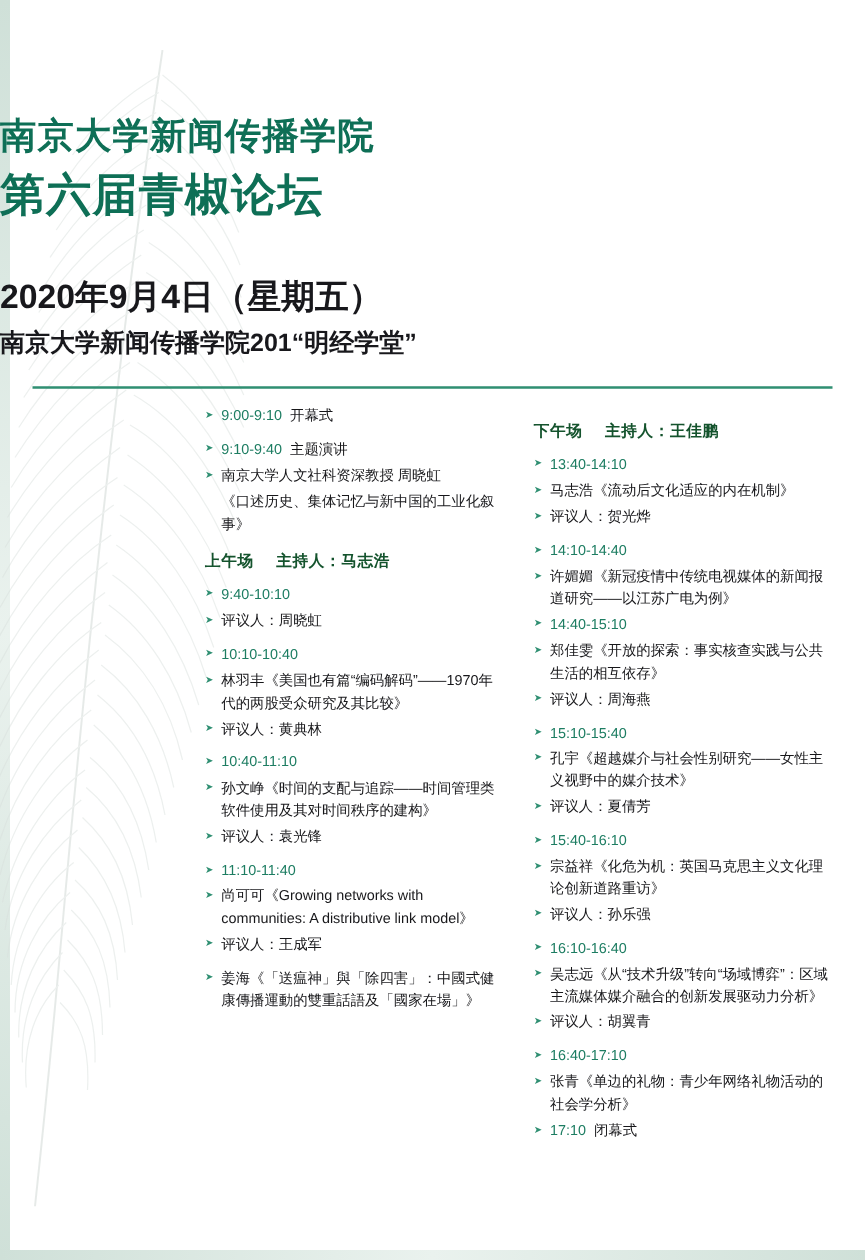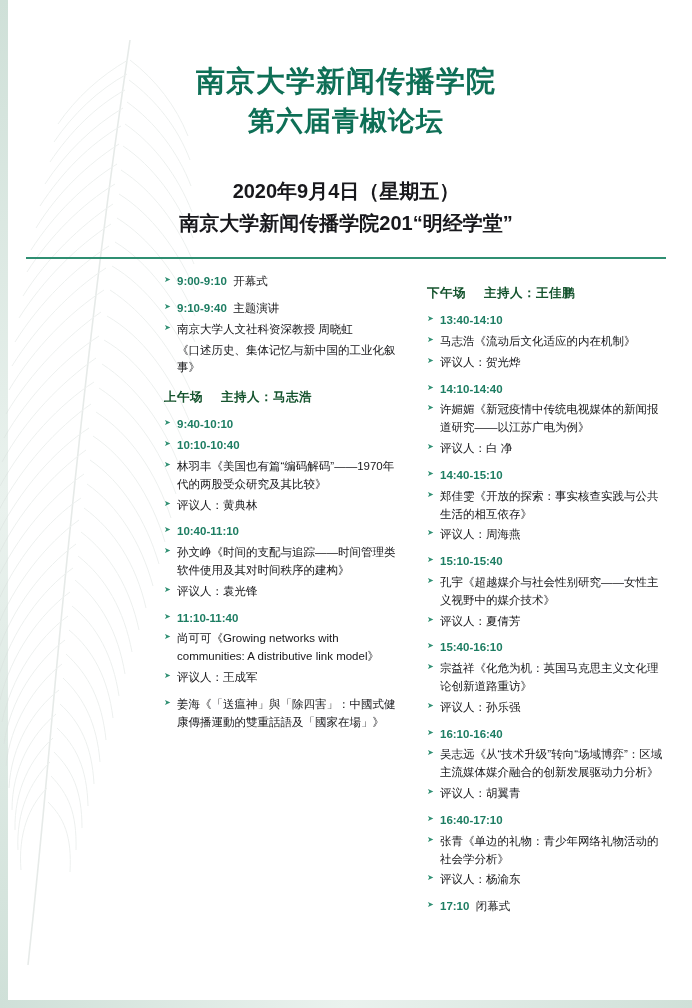--- a/index.html
+++ b/index.html
@@ -31,41 +31,41 @@
   }
   .page-border-bottom {
     position: absolute;
     left: 0; right: 0; bottom: 0;
     height: 8px;
     background: linear-gradient(to right,#cfe0d8,#eaf2ee,#cfe0d8);
   }
 
   .header {
     position: relative;
-    padding-top: 60px;
-    text-align: center;
+    padding-top: 88px;
+    text-align: left;
     z-index: 3;
   }
   .title-main {
     font-size: 29px;
     font-weight: bold;
     color: #0e6f56;
     letter-spacing: 1px;
     line-height: 1.45;
   }
   .title-sub {
-    font-size: 27px;
+    font-size: 36px;
     font-weight: bold;
     color: #0e6f56;
     letter-spacing: 1px;
     line-height: 1.45;
   }
   .date-line {
     margin-top: 34px;
-    font-size: 20px;
+    font-size: 27px;
     font-weight: bold;
     color: #18181c;
     line-height: 1.6;
   }
   .venue-line {
     font-size: 20px;
     font-weight: bold;
     color: #18181c;
     line-height: 1.6;
   }
@@ -104,21 +104,21 @@
   .arrow::before {
     content: "\27A4";
     position: absolute;
     left: 0;
     top: 1px;
     font-size: 8px;
     color: #2f8f72;
   }
   .time {
     color: #1d7d62;
-    font-weight: bold;
+    font-weight: normal;
   }
   .session-head {
     margin: 12px 0 10px 0;
     font-size: 12.5px;
     font-weight: bold;
     color: #14532d;
     letter-spacing: 0.5px;
   }
   .session-head .gap { display: inline-block; width: 18px; }
   .title-item { color: #17171a; }
@@ -237,20 +237,23 @@
       <span class="title-item">《口述历史、集体记忆与新中国的工业化叙事》</span>
     </div>
 
     <div class="session-head">
       <span>上午场</span><span class="gap"></span><span>主持人：</span><span>马志浩</span>
     </div>
 
     <div class="entry arrow tight">
       <span class="time">9:40-10:10</span>
     </div>
+    <div class="entry arrow">
+      <span class="commenter">评议人：</span><span class="commenter">周晓虹</span>
+    </div>
 
     <div class="entry arrow tight">
       <span class="time">10:10-10:40</span>
     </div>
     <div class="entry arrow tight">
       <span class="title-item">林羽丰《美国也有篇“编码解码”——1970年代的两股受众研究及其比较》</span>
     </div>
     <div class="entry arrow">
       <span class="commenter">评议人：</span><span class="commenter">黄典林</span>
     </div>
@@ -296,23 +299,20 @@
     <div class="entry arrow">
       <span class="commenter">评议人：</span><span class="commenter">贺光烨</span>
     </div>
 
     <div class="entry arrow tight">
       <span class="time">14:10-14:40</span>
     </div>
     <div class="entry arrow tight">
       <span class="title-item">许媚媚《新冠疫情中传统电视媒体的新闻报道研究——以江苏广电为例》</span>
     </div>
-    <div class="entry arrow">
-      <span class="commenter">评议人：</span><span class="commenter">白 净</span>
-    </div>
 
     <div class="entry arrow tight">
       <span class="time">14:40-15:10</span>
     </div>
     <div class="entry arrow tight">
       <span class="title-item">郑佳雯《开放的探索：事实核查实践与公共生活的相互依存》</span>
     </div>
     <div class="entry arrow">
       <span class="commenter">评议人：</span><span class="commenter">周海燕</span>
     </div>
@@ -345,23 +345,20 @@
     </div>
     <div class="entry arrow">
       <span class="commenter">评议人：</span><span class="commenter">胡翼青</span>
     </div>
 
     <div class="entry arrow tight">
       <span class="time">16:40-17:10</span>
     </div>
     <div class="entry arrow tight">
       <span class="title-item">张青《单边的礼物：青少年网络礼物活动的社会学分析》</span>
-    </div>
-    <div class="entry arrow">
-      <span class="commenter">评议人：</span><span class="commenter">杨渝东</span>
     </div>
 
     <div class="entry arrow">
       <span class="time">17:10</span>
       &nbsp;<span class="closing">闭幕式</span>
     </div>
 
   </div>
 </div>
 

